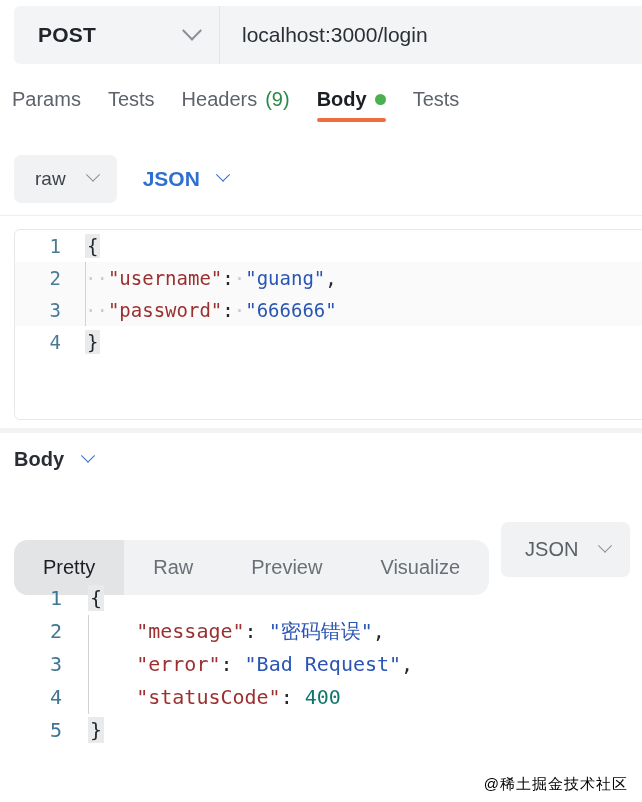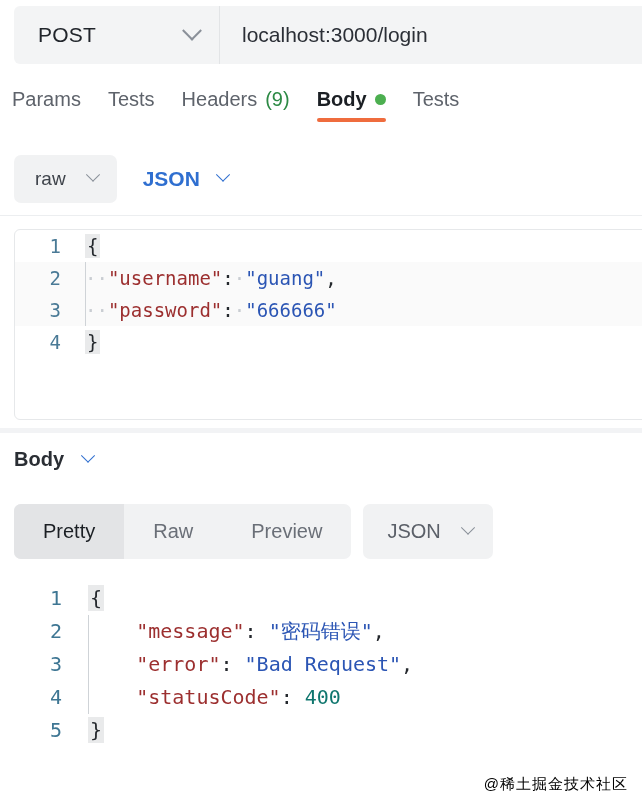--- a/index.html
+++ b/index.html
@@ -33,21 +33,21 @@
     display: flex;
     align-items: center;
     justify-content: space-between;
     padding: 0 20px 0 24px;
     box-sizing: border-box;
     border-right: 1px solid #e2e4e6;
     cursor: pointer;
   }
   .method-label {
     font-size: 21px;
-    font-weight: 400;
+    font-weight: 700;
     color: #21252b;
     letter-spacing: 0.2px;
   }
   .chev {
     display: inline-block;
     width: 12px;
     height: 12px;
     border-right: 2px solid #8a9099;
     border-bottom: 2px solid #8a9099;
     transform: rotate(45deg) translate(-3px, -3px);
@@ -223,22 +223,23 @@
   .resp-toolbar {
     position: absolute;
     left: 14px;
     top: 504px;
     display: flex;
     align-items: center;
   }
   .segmented {
     display: flex;
     background: #f1f2f3;
-    border-radius: 7px;
+    border-radius: 14px;
     overflow: hidden;
+    margin-top: 36px;
   }
   .seg {
     padding: 16px 29px;
     font-size: 20px;
     color: #6a6f77;
     cursor: pointer;
     white-space: nowrap;
   }
   .seg.active {
     background: #e3e4e6;
@@ -354,20 +355,21 @@
 <div class="resp-head">
   <span>Body</span>
   <span class="chev small blue"></span>
 </div>
 
 <div class="resp-toolbar">
   <div class="segmented">
     <div class="seg active">Pretty</div>
     <div class="seg">Raw</div>
     <div class="seg">Preview</div>
+    <div class="seg">Visualize</div>
   </div>
   <div class="resp-format">
     <span>JSON</span>
     <span class="chev small"></span>
   </div>
 </div>
 
 <div class="resp-code">
   <div class="code">
 

